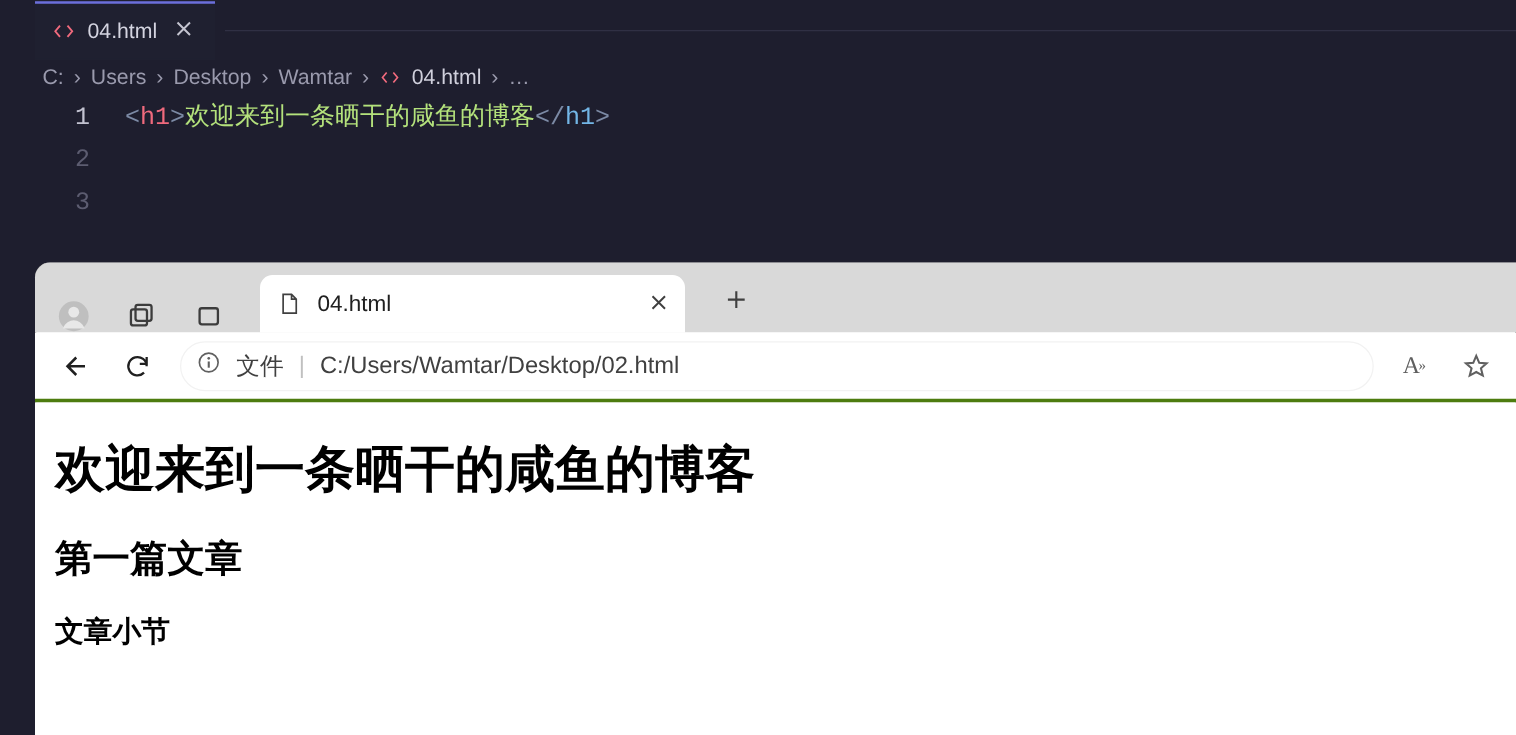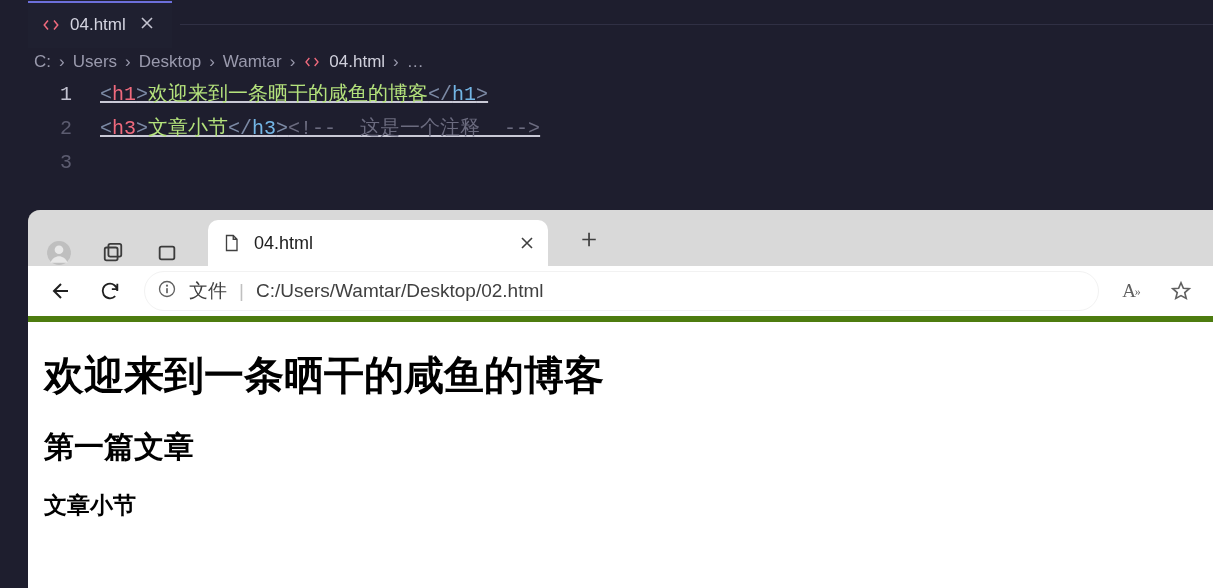--- a/index.html
+++ b/index.html
@@ -19,39 +19,39 @@
 
   .breadcrumbs { display:flex; align-items:center; gap:8px; padding: 4px 0 6px 34px; color:#9a9aad; font-size:17px; }
   .breadcrumbs .chev { color:#9a9aad; }
   .breadcrumbs .icon-html { width:18px; height:18px; display:inline-flex; align-items:center; justify-content:center; }
   .breadcrumbs .curfile { color:#d0d0dc; }
 
   .code-area { display:flex; font-family: Consolas, "Courier New", monospace; font-size:20px; line-height:34px; padding-top:0; }
   .gutter { width:100px; text-align:right; color:#5c5c70; padding-right:28px; user-select:none; }
   .gutter .ln { height:34px; }
   .gutter .ln.current { color:#c2c2d0; }
-  .code { color:#c9c9d6;text-decoration:underline; }
+  .code { color:#c9c9d6; }
   .code .row { height:34px; white-space:pre; }
   .tok-ang { color:#7c8aa5; }
   .tok-tag { color:#f06a7d; }
   .tok-text { color:#b4e27c; }
   .tok-close { color:#73b6e6; }
   .tok-comment { color:#6b6b7f; }
 
   
   .browser { position:absolute; left:28px; top:210px; right:0; bottom:0; background:#fff; border-radius:12px 0 0 0; box-shadow: 0 0 0 1px #2a2a2a inset; overflow:hidden; display:flex; flex-direction:column; }
   .chrome { background:#d9d9d9; display:flex; align-items:flex-end; height:56px; padding:0 18px; gap:28px; }
   .chrome .ctrl-icon { width:26px; height:26px; display:flex; align-items:center; justify-content:center; color:#3c3c3c; cursor:pointer; }
   .chrome-tab { display:flex; align-items:center; gap:14px; background:#fff; border-radius:10px 10px 0 0; height:46px; margin-top:10px; padding:0 14px; min-width:340px; position:relative; }
   .chrome-tab .fav { width:18px; height:18px; display:flex; align-items:center; justify-content:center; color:#404040; }
   .chrome-tab-label { font-size:18px; color:#202020; flex:1; }
   .chrome-tab .close { font-size:20px; color:#404040; cursor:pointer; }
   .newtab { color:#404040; font-size:26px; margin-bottom:10px; cursor:pointer; }
 
-  .addrbar { background:#ffffff; display:flex; align-items:center; height:56px; padding:0 20px; gap:20px; border-bottom:6px solid #4d7c0f; }
+  .addrbar { background:#ffffff; display:flex; align-items:center; height:56px; padding:0 20px; gap:20px; border-bottom:3px solid #4d7c0f; }
   .addrbar .nav-btn { width:28px; height:28px; display:flex; align-items:center; justify-content:center; color:#202020; cursor:pointer; }
   .addrfield { flex:1; display:flex; align-items:center; gap:12px; height:40px; border-radius:20px; background:#fff; padding:0 12px; color:#404040; font-size:19px; border:1px solid #f2f2f2; }
   .addrfield .sep { color:#c0c0c0; }
   .addrfield .url-scheme { color:#404040; }
   .addrbar .right-icons { display:flex; align-items:center; gap:26px; color:#606060; }
   .right-icons .ic { width:24px; height:24px; display:flex; align-items:center; justify-content:center; cursor:pointer; }
   .AA { font-family: "Segoe UI"; font-size:19px; letter-spacing:-1px; }
   .AA sup { font-size:12px; vertical-align:super; }
 
   .page { flex:1; background:#fff; padding:18px 16px; color:#000; font-family: "Microsoft YaHei","SimSun",sans-serif; }
@@ -104,21 +104,20 @@
   </div>
 
   <div class="code-area">
     <div class="gutter">
       <div class="ln current">1</div>
       <div class="ln">2</div>
       <div class="ln">3</div>
     </div>
     <div class="code">
       <div class="row"><span class="tok-ang">&lt;</span><span class="tok-tag">h1</span><span class="tok-ang">&gt;</span><span class="tok-text">欢迎来到一条晒干的咸鱼的博客</span><span class="tok-ang">&lt;/</span><span class="tok-close">h1</span><span class="tok-ang">&gt;</span></div>
-      <div class="row"><span class="tok-ang">&lt;</span><span class="tok-tag">h3</span><span class="tok-ang">&gt;</span><span class="tok-text">文章小节</span><span class="tok-ang">&lt;/</span><span class="tok-close">h3</span><span class="tok-ang">&gt;</span><span class="tok-comment">&lt;!--  这是一个注释  --&gt;</span></div>
     </div>
   </div>
 </div>
 
 <div class="browser">
   <div class="chrome">
     <span class="ctrl-icon">
       <svg width="26" height="26" viewBox="0 0 24 24">
           <circle cx="12" cy="12" r="11" fill="#bfbfbf"></circle>
           <circle cx="12" cy="9" r="4" fill="#e8e8e8"></circle>

